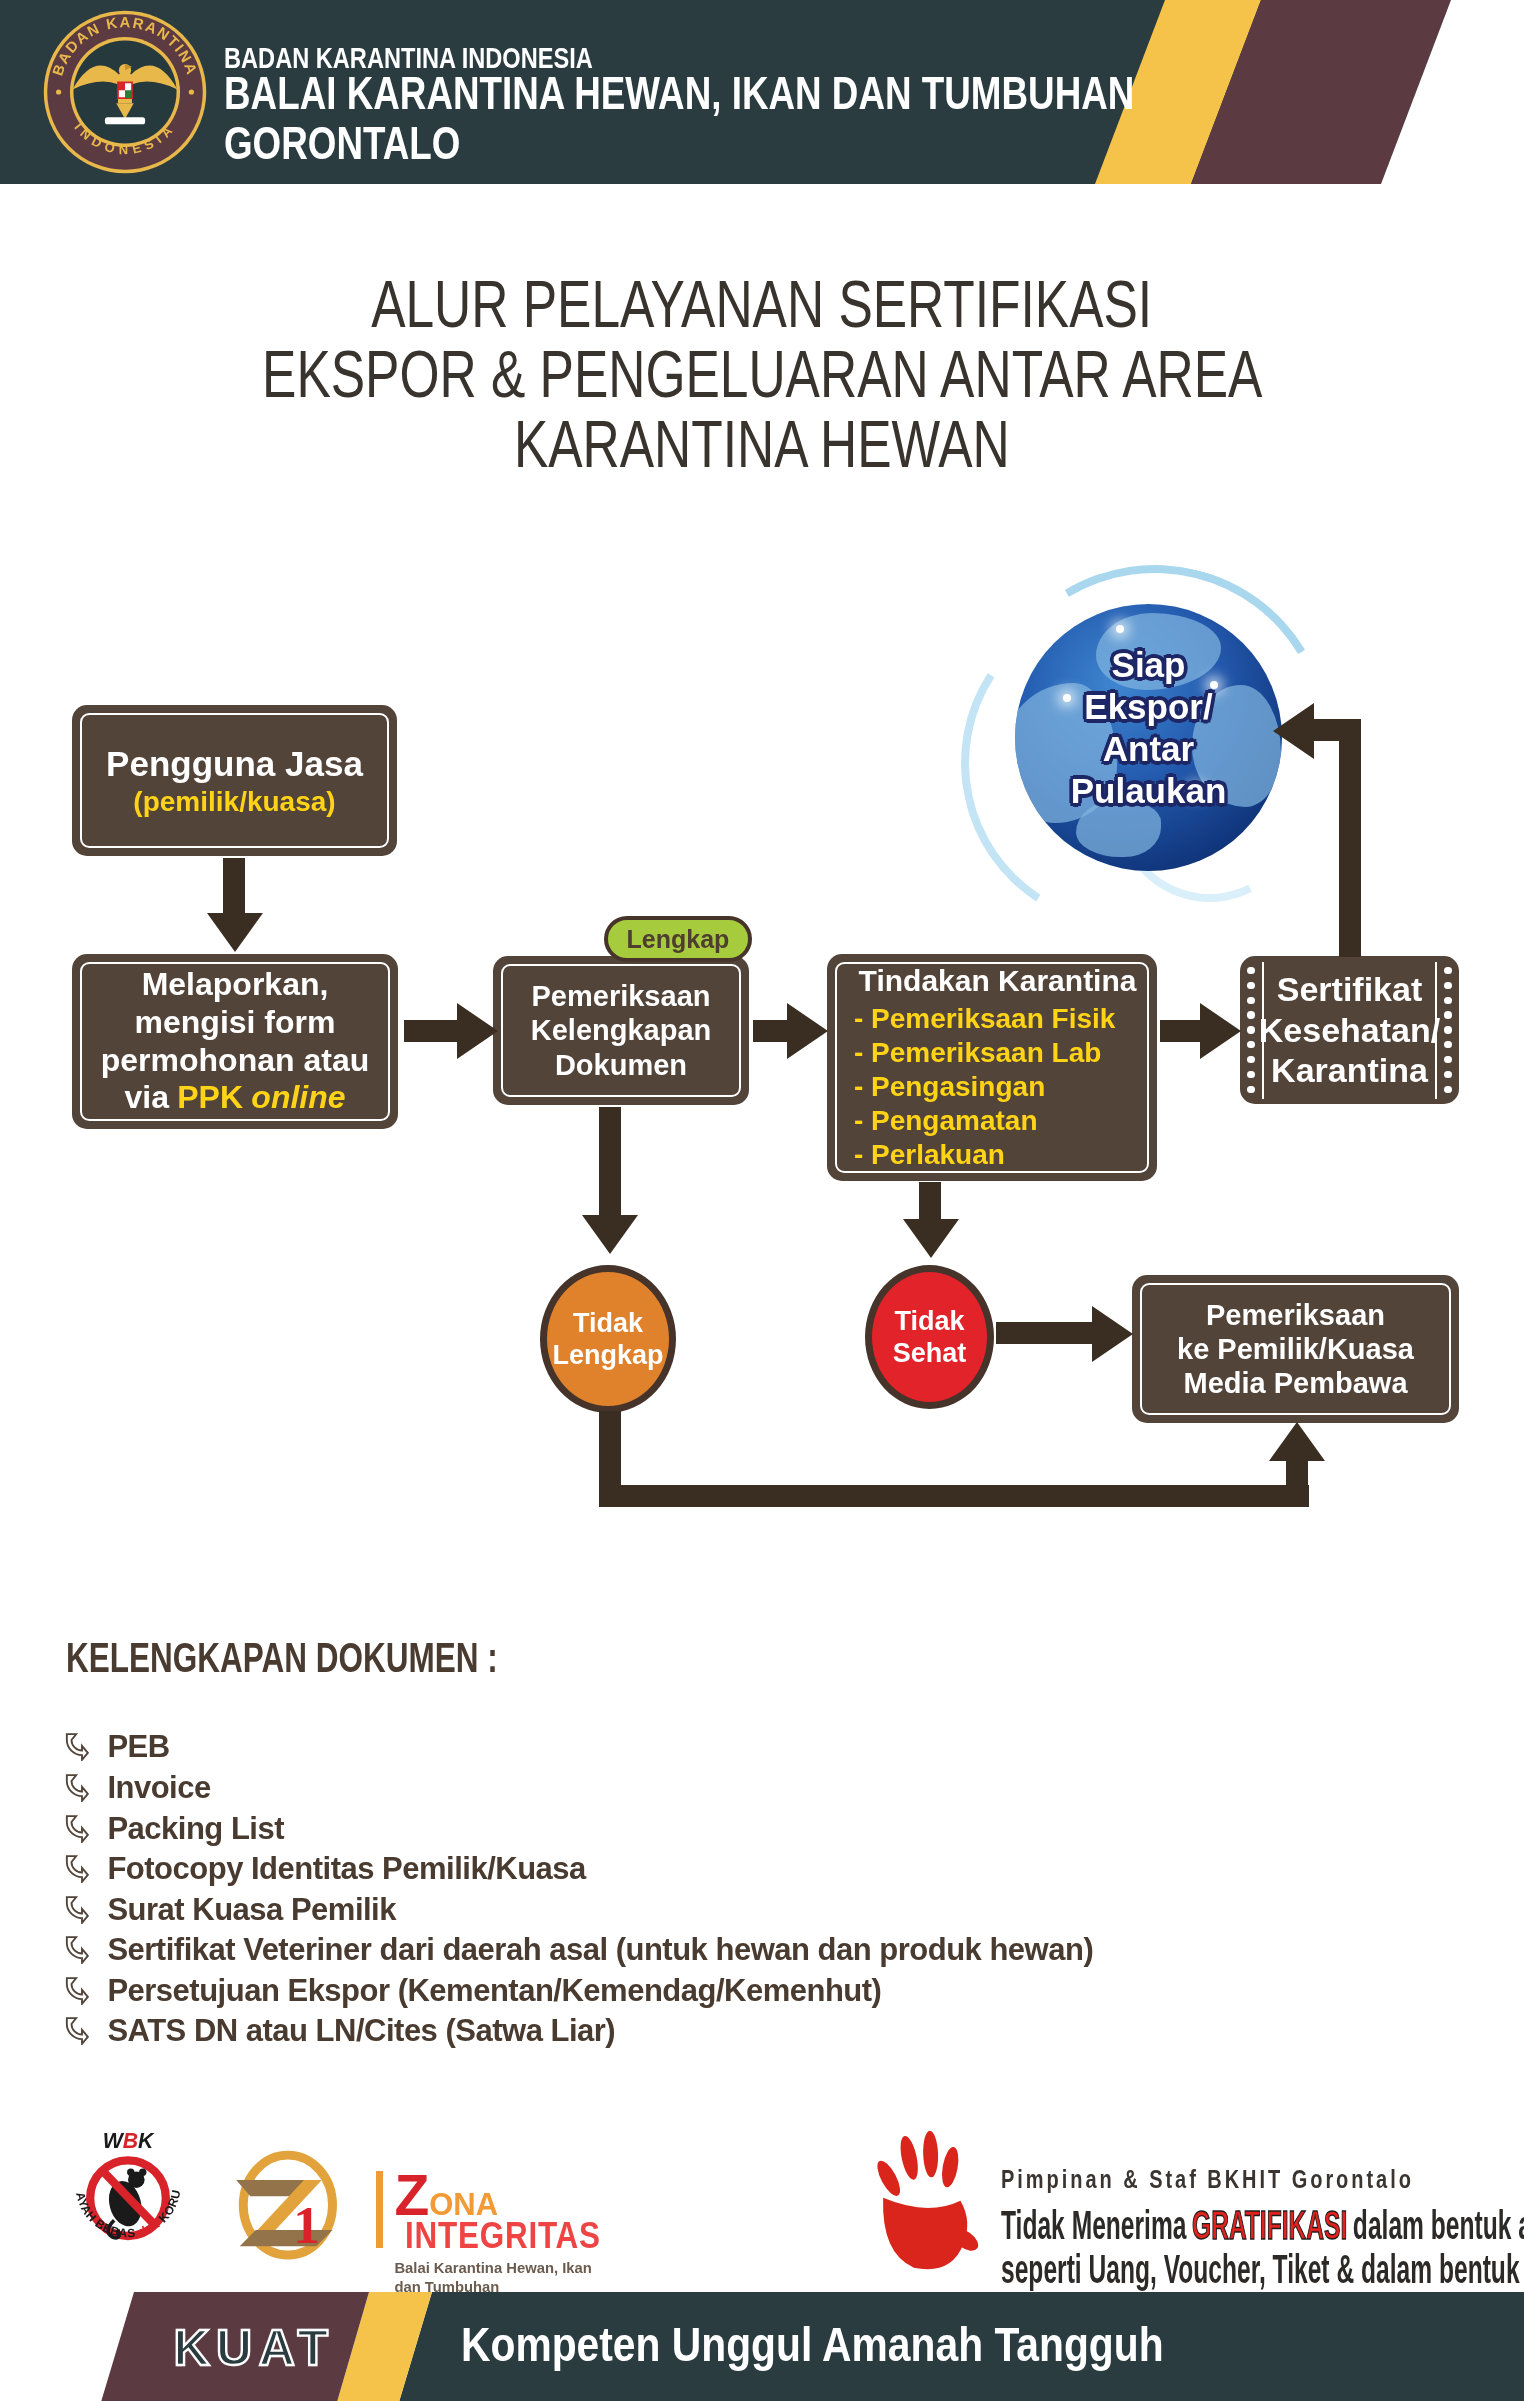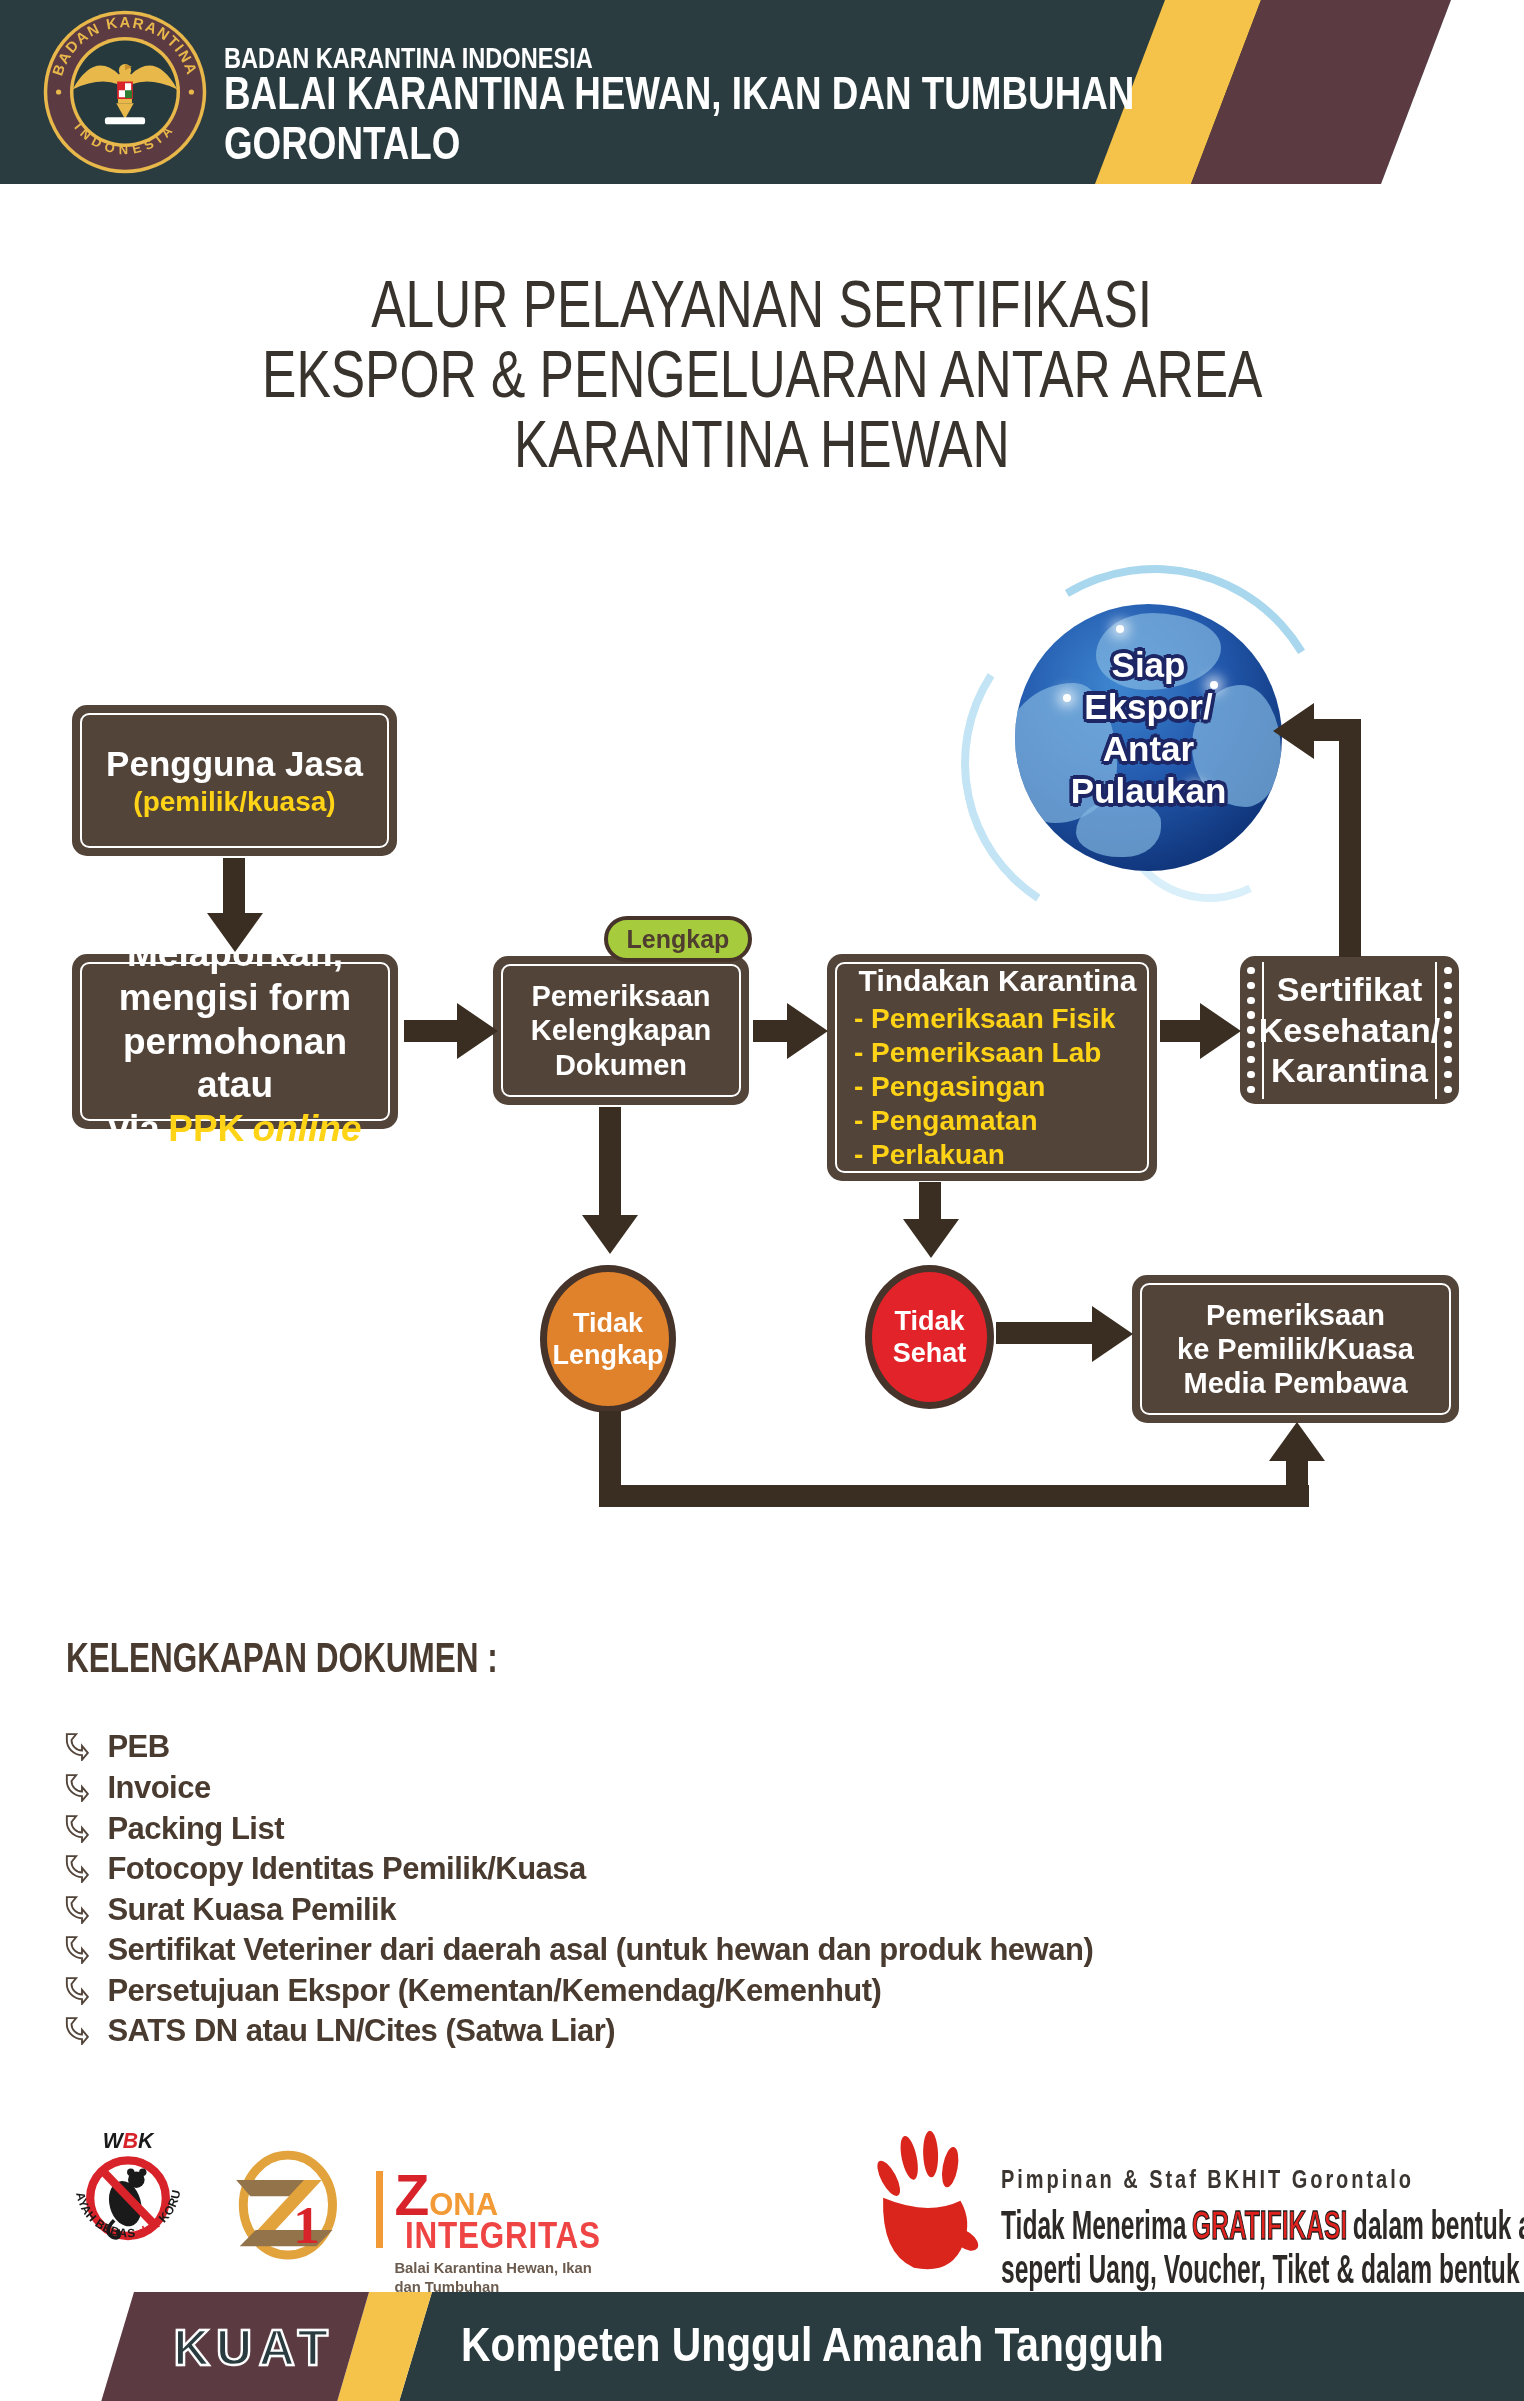--- a/index.html
+++ b/index.html
@@ -172,21 +172,21 @@
   </div>
 
   <div class="fbox" style="left:72px;top:705px;width:325px;height:151px;">
     <div class="inner" style="font-size:35px;">
       <div>Pengguna Jasa</div>
       <div class="yellow" style="font-size:28px;">(pemilik/kuasa)</div>
     </div>
   </div>
 
   <div class="fbox" style="left:72px;top:954px;width:326px;height:175px;">
-    <div class="inner" style="font-size:37px;">
+    <div class="inner" style="font-size:32px;">
       <div>Melaporkan,</div>
       <div>mengisi form</div>
       <div>permohonan atau</div>
       <div>
         <span>via</span><span class="yellow msp">PPK</span><span class="yellow it msp">online</span>
       </div>
     </div>
   </div>
 
   <div class="fbox" style="left:493px;top:956px;width:256px;height:149px;">

